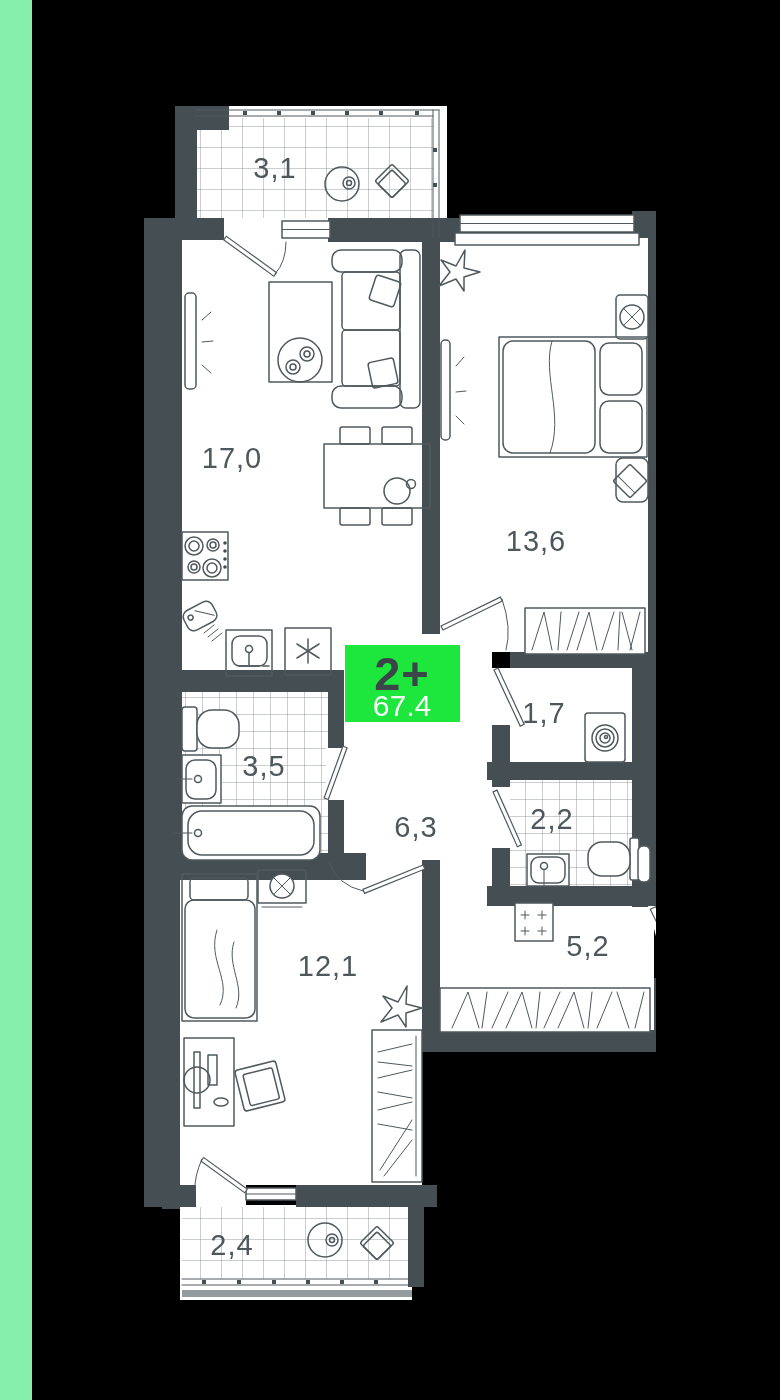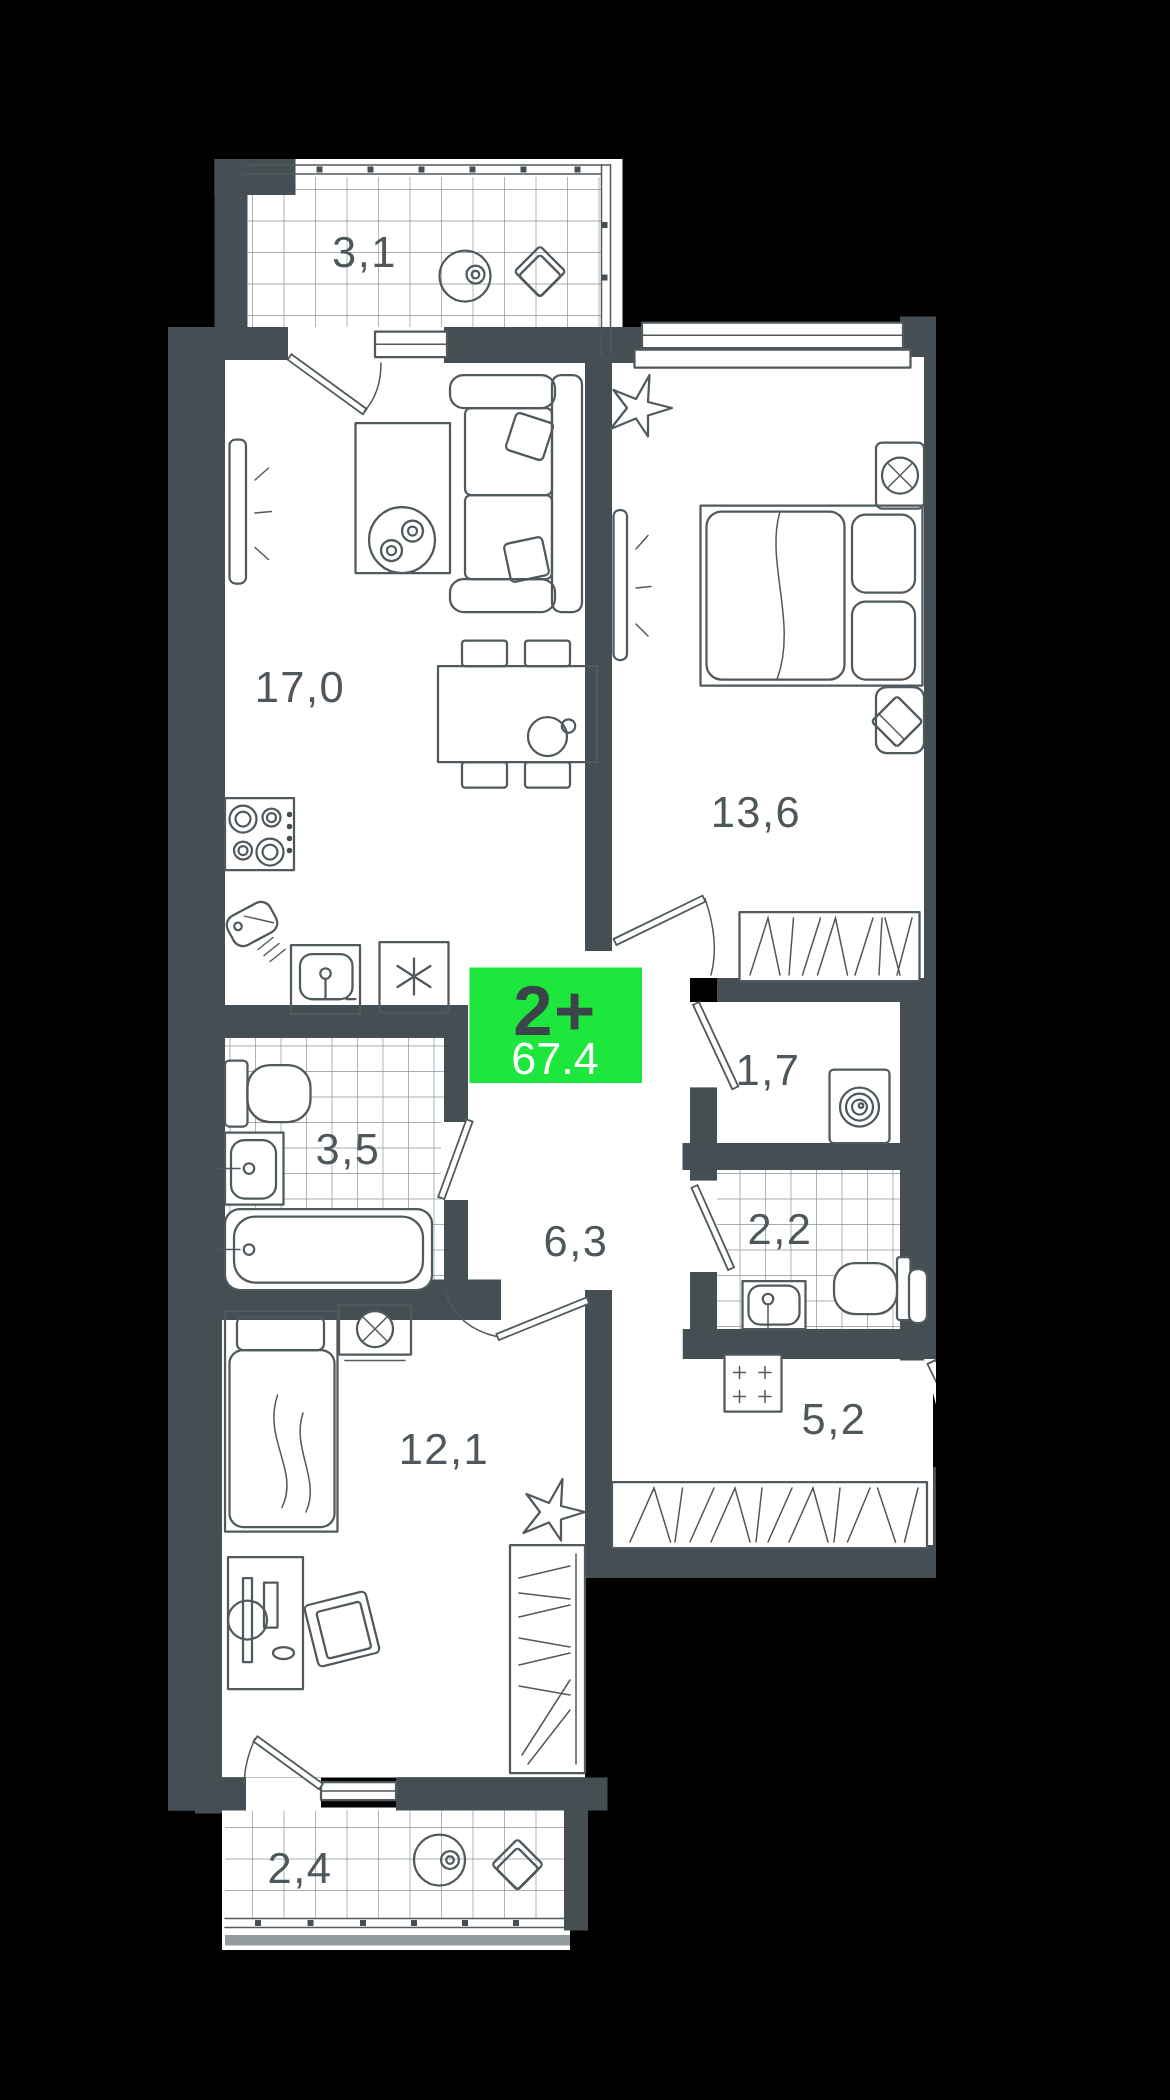--- a/index.html
+++ b/index.html
@@ -1,16 +1,16 @@
 <!DOCTYPE html>
 <html><head>
 <meta charset="utf-8">
 <style>
   html,body{margin:0;padding:0;background:#000;}
-  .stage{width:624px;height:1400px;position:relative;background:#15803d;overflow:hidden;}
+  .stage{width:624px;height:1400px;position:relative;background:#86efac;overflow:hidden;padding-left:32px;}
   svg{display:block;}
   text{font-family:"Liberation Sans","DejaVu Sans",sans-serif;}
   .room-label{fill:#4e575b;font-size:29px;letter-spacing:1px;}
   .badge-type{fill:#3b4448;font-size:47px;font-weight:bold;letter-spacing:1px;}
   .badge-area{fill:#ffffff;font-size:30px;}
   .wall{fill:#454e52;stroke:none;}
   .floor{fill:#ffffff;stroke:none;}
   .fur{fill:none;stroke:#50595d;stroke-width:1.5;stroke-linecap:round;stroke-linejoin:round;}
   .furw{fill:#ffffff;stroke:#50595d;stroke-width:1.5;stroke-linejoin:round;}
   .thin{fill:none;stroke:#50595d;stroke-width:1;stroke-linecap:round;}

